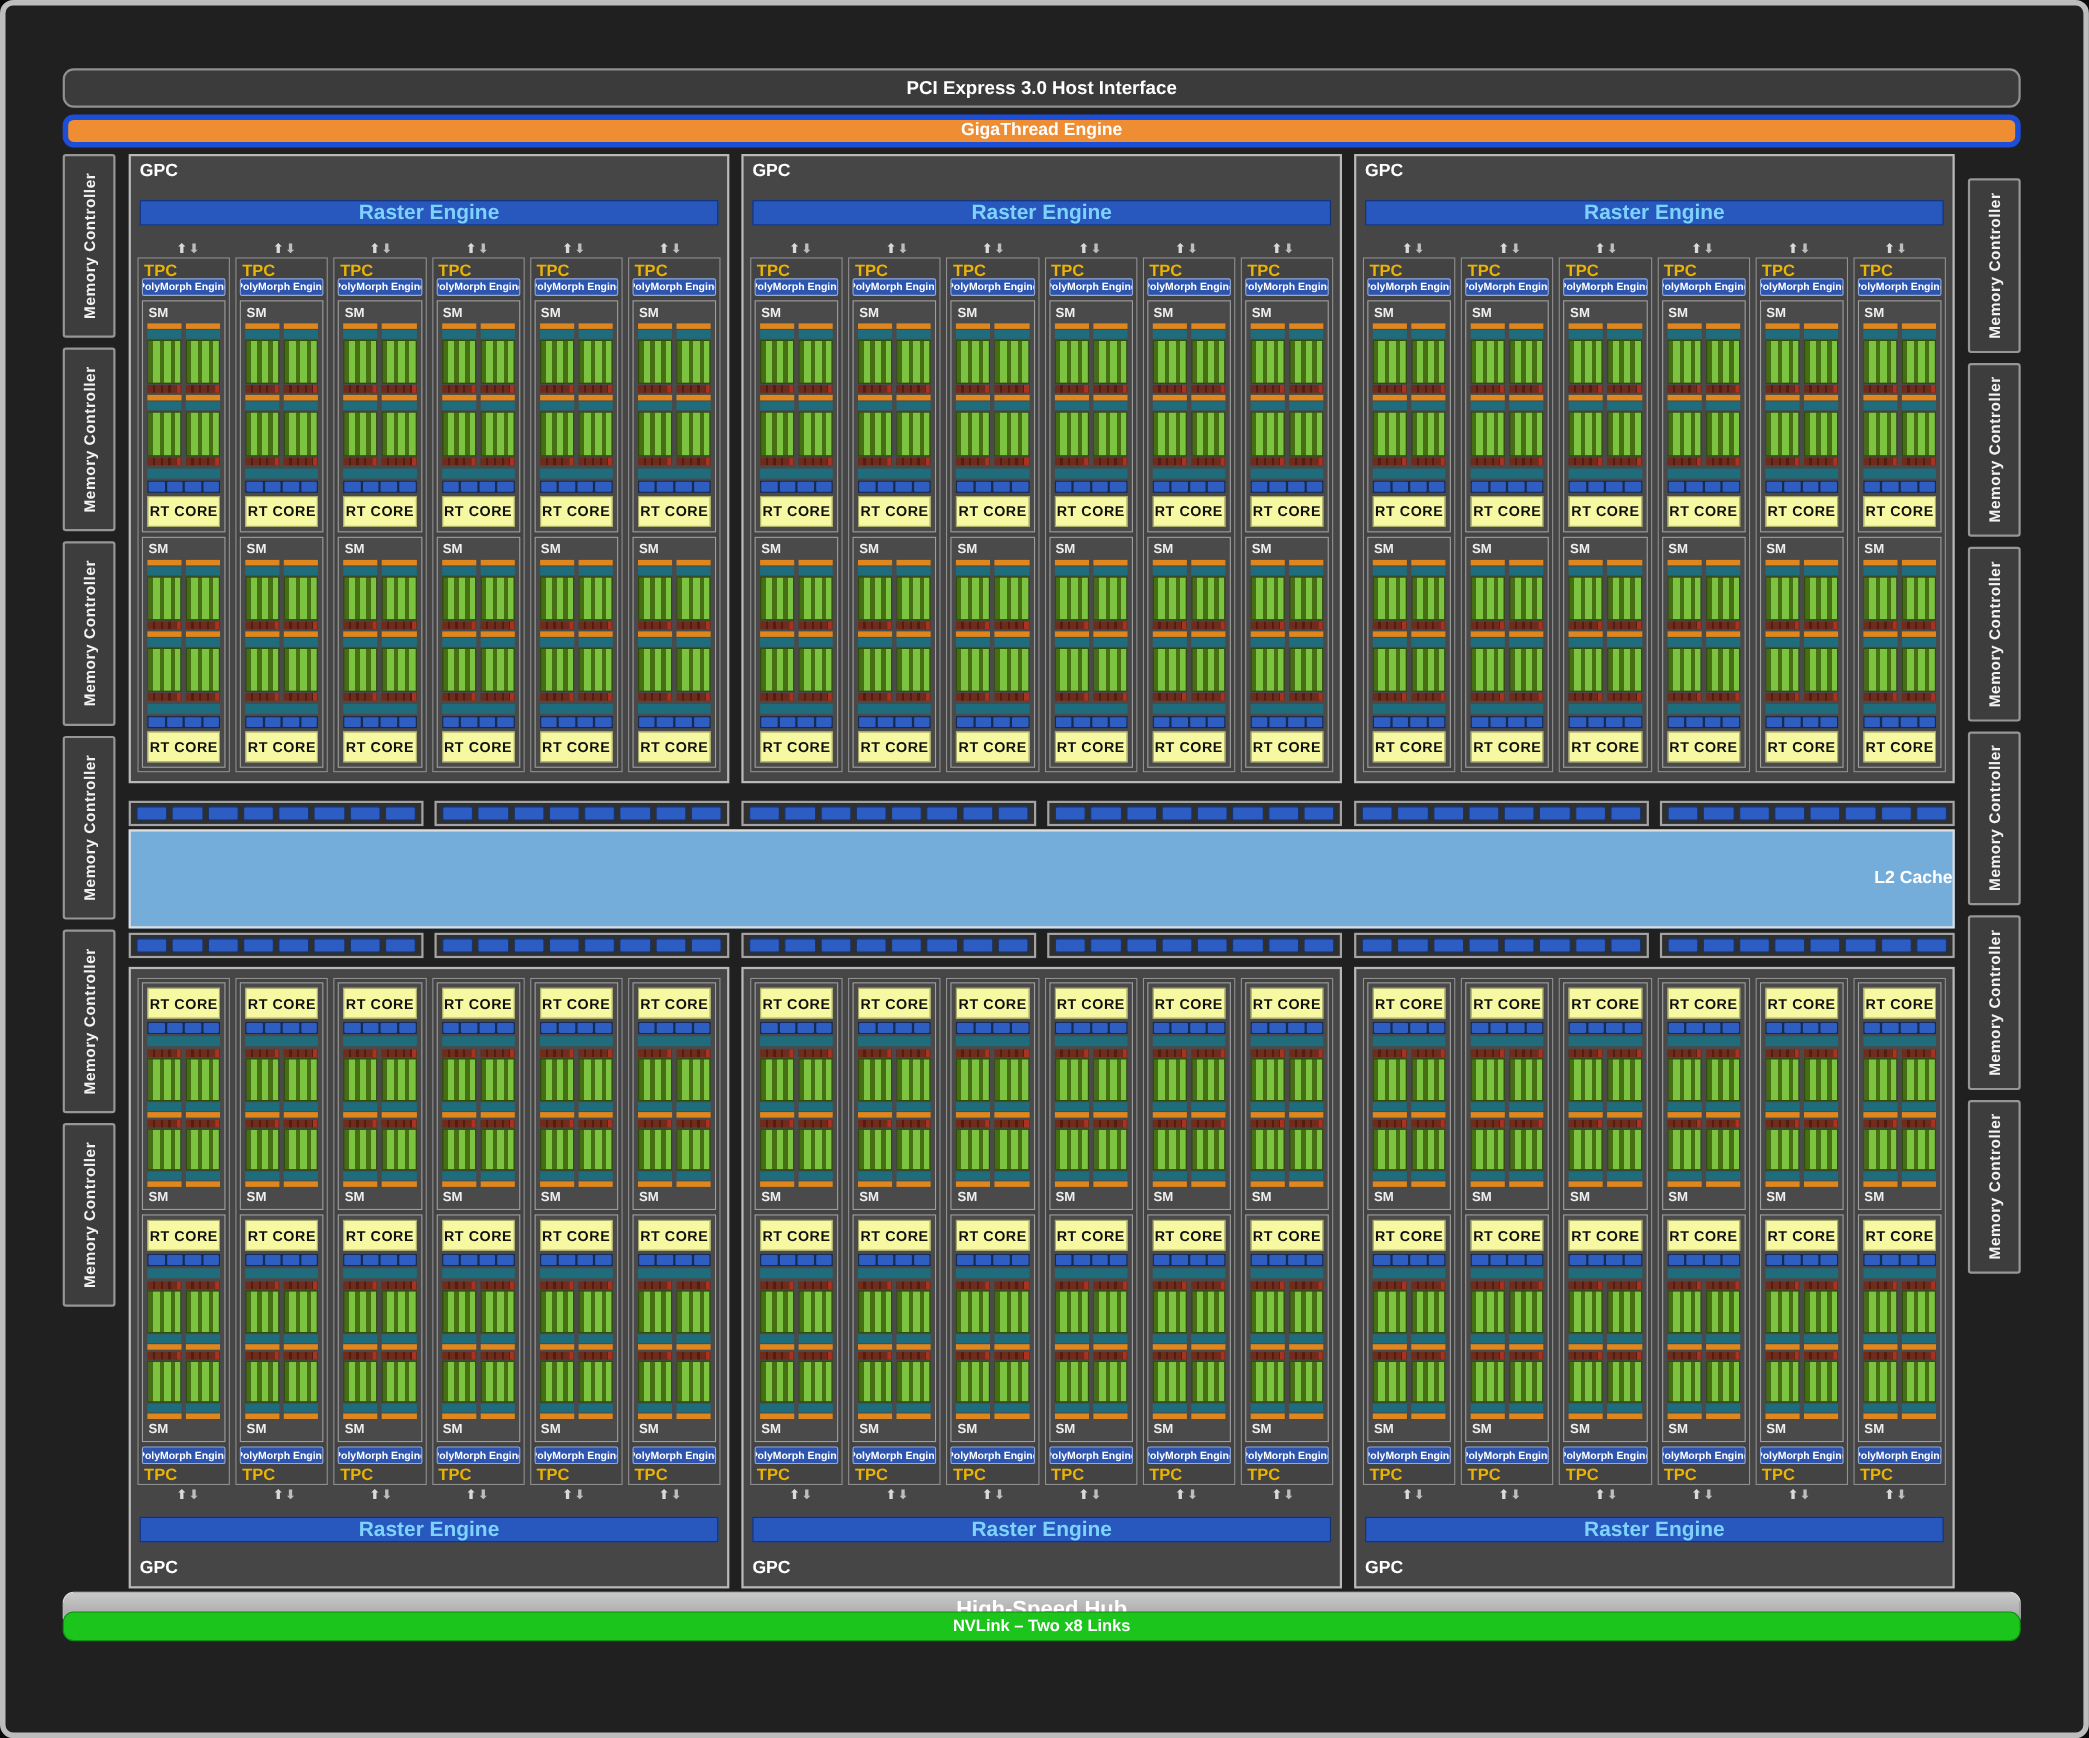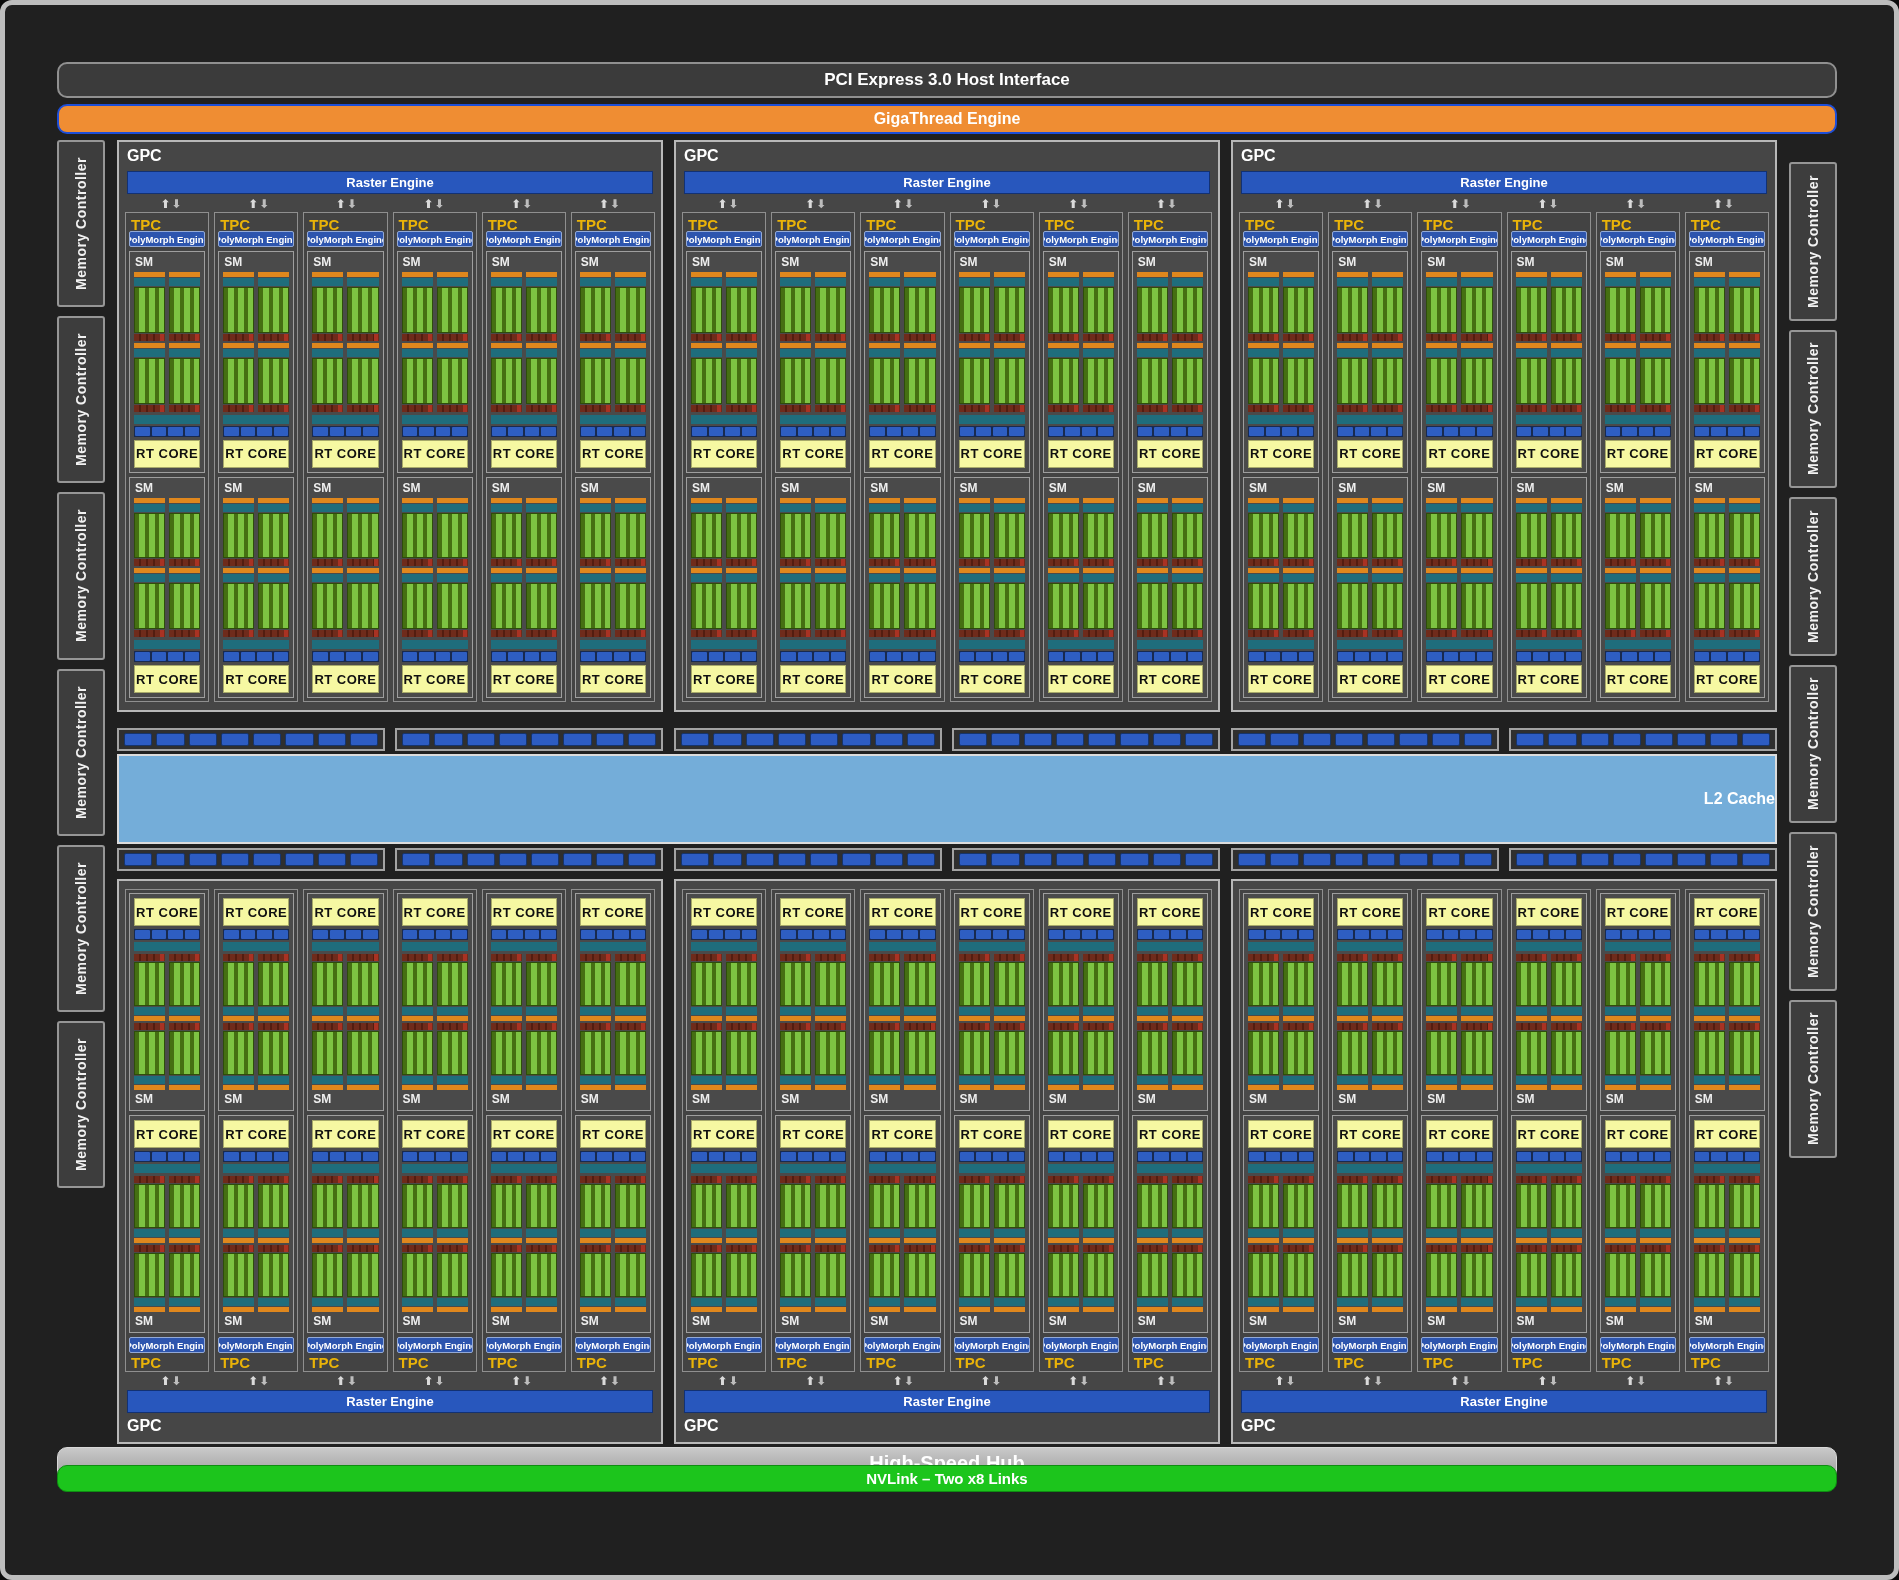--- a/index.html
+++ b/index.html
@@ -2,42 +2,42 @@
 <html><head>
 <meta charset="utf-8">
 <style>
   html,body{margin:0;padding:0;background:#0a0a0a;}
   .stage{position:relative;width:1899px;height:1580px;box-sizing:border-box;
     background:#202020;border:5px solid #bdbdbd;border-radius:12px;overflow:hidden;
     font-family:"Liberation Sans",sans-serif;}
   .bar{position:absolute;left:52px;width:1780px;display:flex;align-items:center;justify-content:center;
     color:#fff;font-weight:bold;box-sizing:border-box;border-radius:10px;}
   .pci{top:57px;height:36px;background:#3b3b3b;border:2px solid #909090;font-size:17px;}
-  .giga{top:99px;height:30px;background:#ef8d33;border:2px solid #1d4ed8;font-size:16px;}
+  .giga{top:99px;height:30px;background:#ef8d33;border:5px solid #1d4ed8;font-size:16px;}
   .main{position:absolute;left:52px;width:1780px;top:135px;height:1304px;display:flex;}
   .mc-col{width:48px;display:flex;flex-direction:column;box-sizing:border-box;}
   .mc-col.left{margin-right:12px;}
   .mc-col.right{margin-left:12px;padding-top:22px;}
   .mc-stack{display:flex;flex-direction:column;gap:9px;}
   .left .mc-stack{height:1048px;}
   .right .mc-stack{height:996px;}
   .mcbox{flex:1;background:#3d3d3d;border:2px solid #969696;border-radius:3px;
     display:flex;align-items:center;justify-content:center;}
   .vtext{writing-mode:vertical-rl;transform:rotate(180deg);color:#f2f2f2;font-weight:bold;
     font-size:14px;white-space:nowrap;letter-spacing:.5px;}
   .center{flex:1;display:flex;flex-direction:column;min-width:0;}
   .gpc-row{display:flex;gap:11px;}
   .gpc-row.top{height:572px;}
   .gpc-row.bottom{margin-top:8px;flex:1;}
   .gpc{flex:1;background:#464646;border:2px solid #b8b8b8;display:flex;flex-direction:column;
     padding:2px 6px 8px;box-sizing:border-box;min-width:0;}
   .gpc.mir{flex-direction:column-reverse;padding:8px 6px 2px;}
   .gpc-label{color:#fff;font-weight:bold;font-size:16px;padding:3px 2px;height:26px;box-sizing:border-box;}
-  .raster{height:21px;margin:1px 2px;background:#2857bd;border:1px solid #123173;color:#ffffff;
-    font-weight:bold;font-size:13px;display:flex;align-items:center;justify-content:center;}
+  .raster{height:21px;margin:12px 2px;background:#2857bd;border:1px solid #123173;color:#7dd3fc;
+    font-weight:bold;font-size:19px;display:flex;align-items:center;justify-content:center;}
   .gpc-arrows{height:17px;display:flex;padding:0 2px;}
   .arrow-slot{flex:1;display:flex;justify-content:center;align-items:center;}
   .apair{display:flex;gap:1px;font-family:"DejaVu Sans",sans-serif;font-size:12px;font-weight:bold;line-height:1;}
   .au{color:#dadada;}.ad{color:#bdbdbd;}
   .tpc-row{flex:1;display:flex;gap:5px;}
   .tpc{flex:1;background:#434343;border:1px solid #8f8f8f;display:flex;flex-direction:column;
     padding:2px 3px 3px;box-sizing:border-box;min-width:0;}
   .tpc.mir{flex-direction:column-reverse;padding:3px 3px 2px;}
   .tpc-label{color:#eab308;font-weight:bold;font-size:15px;padding:1px 2px;height:16px;box-sizing:border-box;}
   .pill{height:14px;background:#2d55ae;border:1px solid #93a9d6;border-radius:2px;color:#fff;

